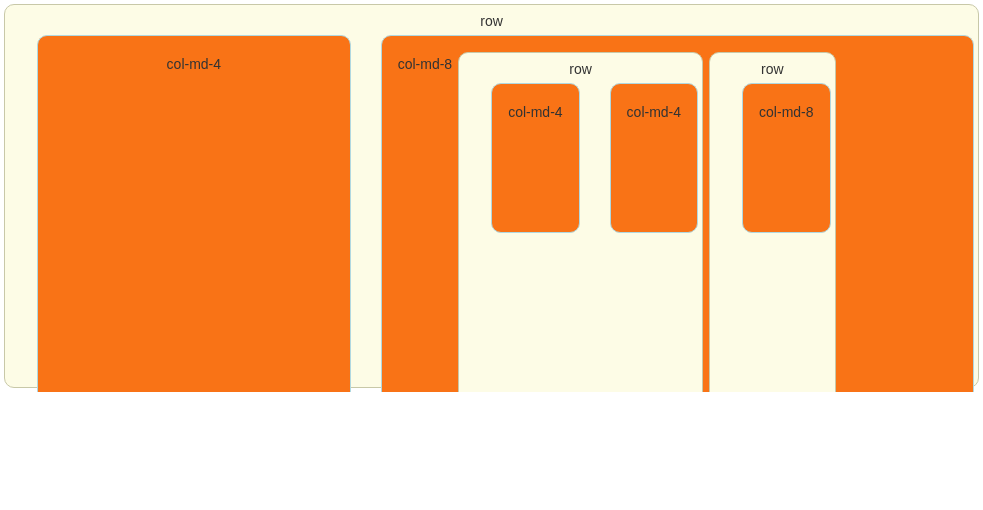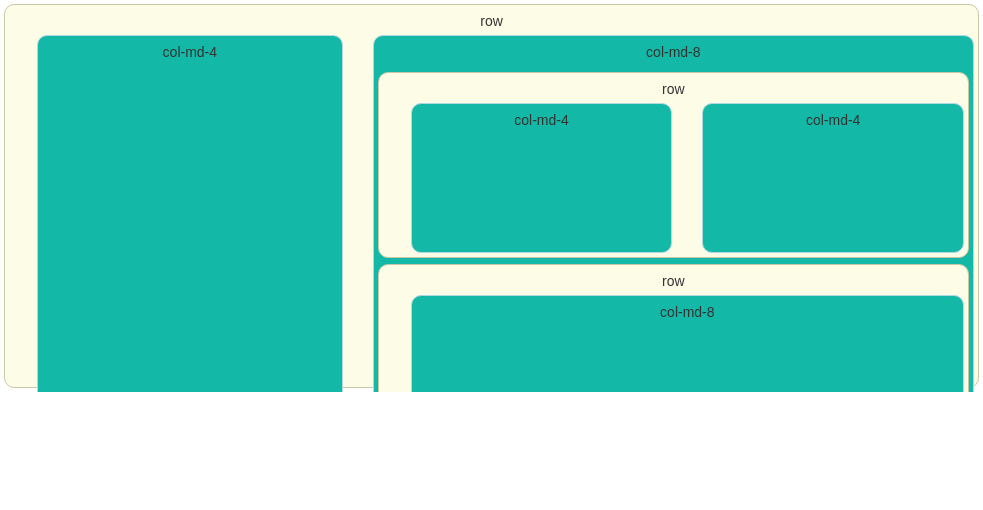--- a/index.html
+++ b/index.html
@@ -17,41 +17,41 @@
     border: 1px solid #c8c8a8;
     border-radius: 10px;
     padding: 4px;
     text-align: center;
   }
   .row-label {
     display: block;
     padding: 4px 0 6px 0;
   }
   .col-box {
-    background: #14b8a6;
+    background: #f97316;
     border: 1px solid #b0d8e0;
     border-radius: 10px;
-    padding: 4px;
+    padding: 16px;
     text-align: center;
     margin-left: 28px;
   }
   .col-label {
     display: block;
     padding: 4px 0 6px 0;
   }
   .row-flex {
     display: flex;
     gap: 2px;
     align-items: stretch;
   }
   .grow1 { flex: 1; }
   .grow2 { flex: 2; }
   .vstack {
     display: flex;
-    flex-direction: column;
+    flex-direction: row;
     gap: 6px;
   }
   .h-big { height: 444px; }
   .h-mid { height: 150px; }
   .h-low { height: 150px; }
   .outer { height: 384px; }
 </style>
 </head>
 <body>
 

